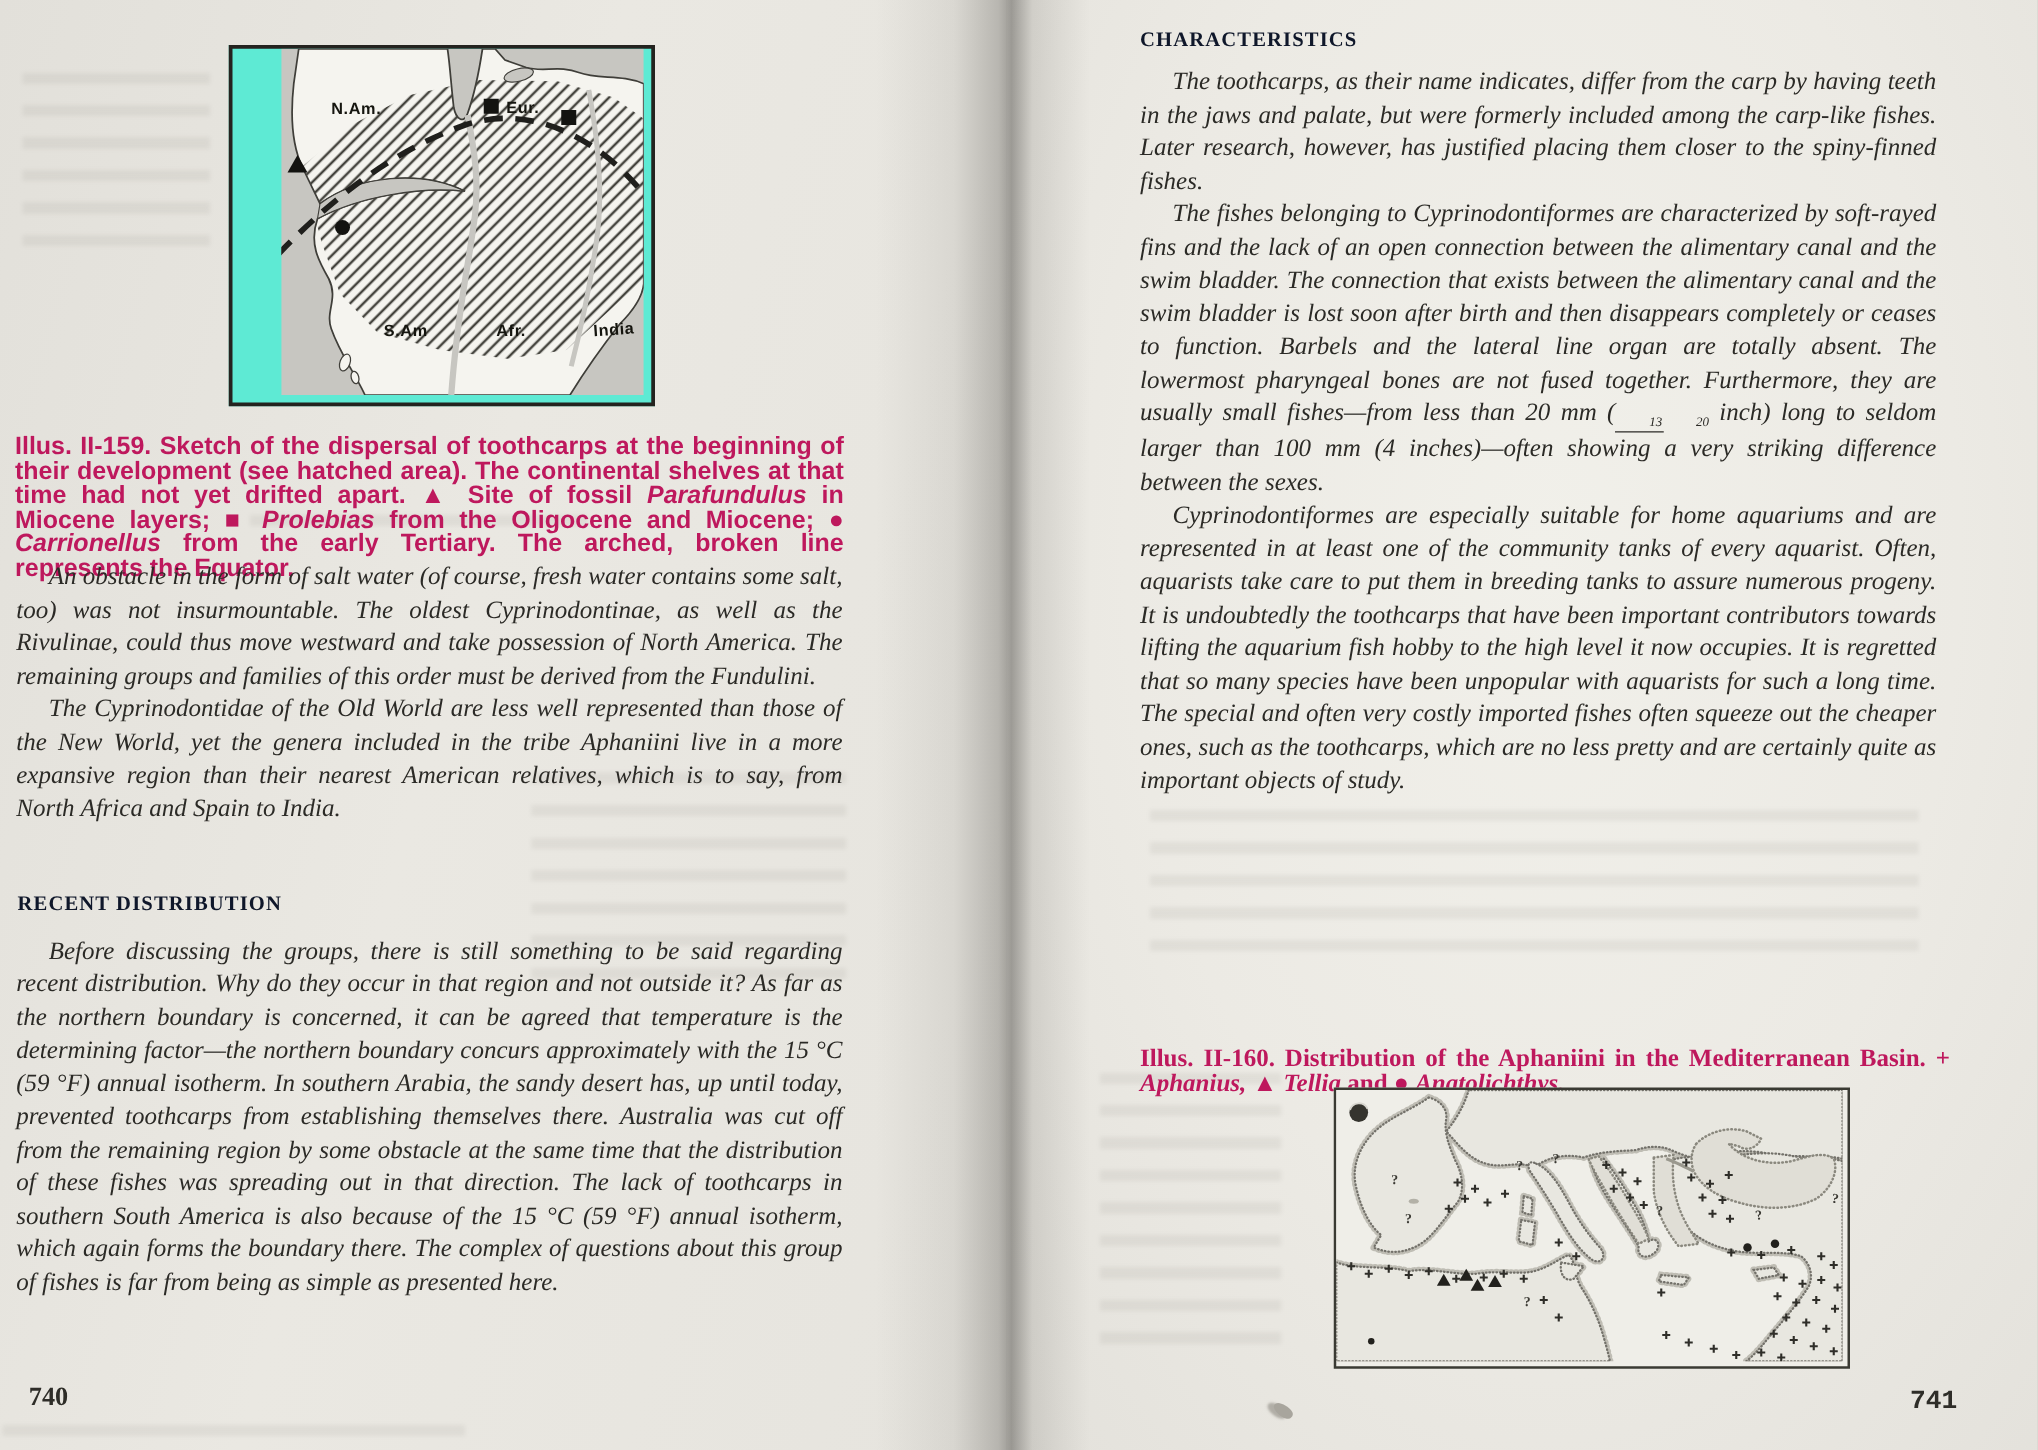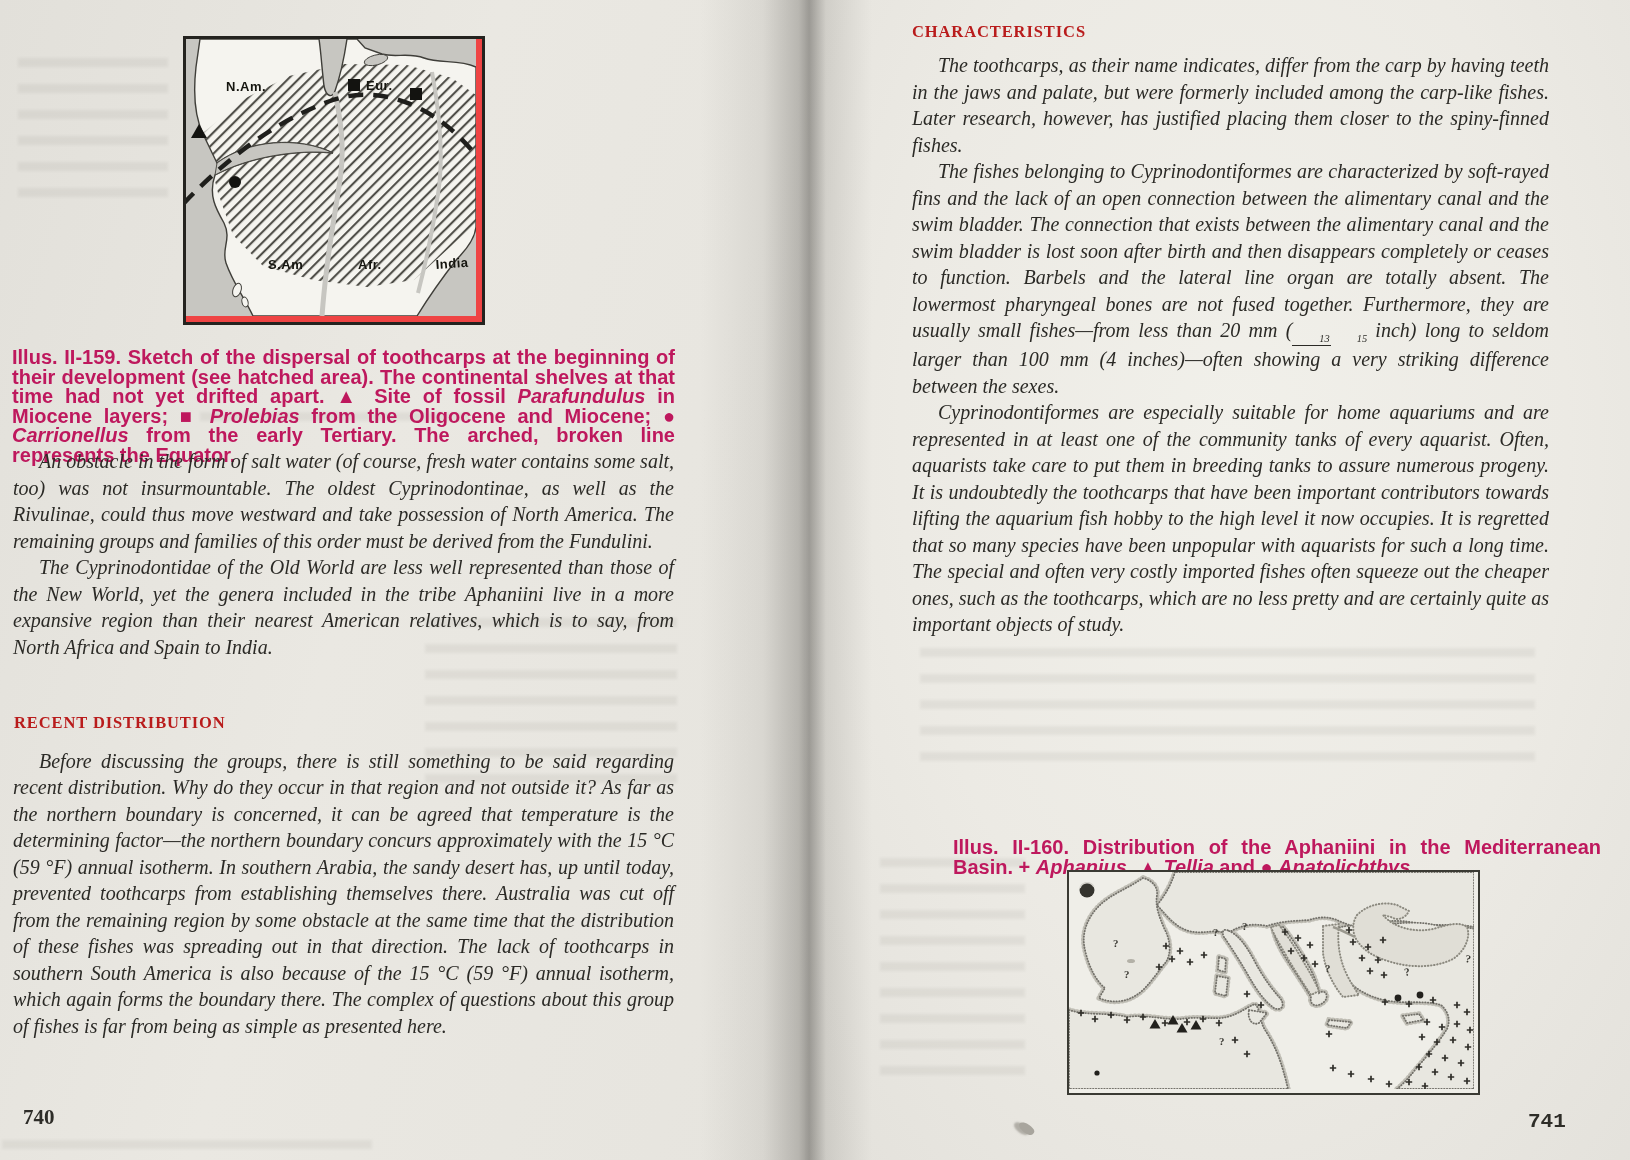--- a/index.html
+++ b/index.html
@@ -6,28 +6,28 @@
   .spread{position:relative;width:1630px;height:1160px;overflow:hidden;
           font-family:"Liberation Serif",serif;color:#2b2a26;}
   .page{position:absolute;top:0;height:1160px;}
   .page-left{left:0;width:805px;background:linear-gradient(105deg,#e2e0da,#eae8e2 45%,#e6e4de);}
   .page-right{left:805px;width:825px;background:radial-gradient(ellipse at 52% 38%,#f1f0ea 0%,#eceae4 55%,#e3e1db 100%);}
   .gutter{position:absolute;left:700px;top:0;width:210px;height:1160px;pointer-events:none;
           background:linear-gradient(90deg,rgba(90,88,82,0) 0%,rgba(90,88,82,0.10) 30%,rgba(74,72,67,0.30) 47%,rgba(52,50,46,0.42) 52%,rgba(90,88,82,0.16) 60%,rgba(90,88,82,0) 82%);}
   .body-col{position:absolute;text-align:justify;font-size:20px;line-height:26.5px;}
   .body-col p{margin:0;text-indent:26px;font-style:italic;}
   .sec-heading{font-family:"Liberation Serif",serif;font-size:16.5px;font-weight:bold;
-               letter-spacing:0.9px;color:#b91c1c;text-indent:0;}
+               letter-spacing:0.9px;color:#0f172a;text-indent:0;}
   .heading-left{margin:50px 0 11px 1px;}
   .caption{position:absolute;font-family:"Liberation Sans",sans-serif;font-weight:bold;
            font-size:20px;line-height:19.5px;color:#be185d;text-align:justify;}
   .caption i{font-style:italic;}
   .pageno{position:absolute;font-size:21px;font-weight:bold;color:#2e2d28;}
   figure{margin:0;padding:0;position:absolute;}
-  .map1-frame{left:183px;top:36px;width:296px;height:283px;border:3px solid #24231f;background:#ef4444;}
+  .map1-frame{left:183px;top:36px;width:296px;height:283px;border:3px solid #24231f;background:#5eead4;padding-left:39px;}
   .map2-frame{left:1067px;top:870px;width:409px;height:221px;border:2px solid #3a3a33;background:#efeee8;}
   .frac{display:inline-flex;flex-direction:row;vertical-align:-0.5em;font-size:0.52em;
         line-height:1.05;text-align:center;}
   .frac .num{border-bottom:1.3px solid currentColor;padding:0 1px;}
   .ghost{position:absolute;pointer-events:none;opacity:0.11;filter:blur(1.6px);
          background-image:repeating-linear-gradient(to bottom,rgba(110,107,98,0.8) 0px,rgba(110,107,98,0.8) 9px,transparent 9px,transparent 26px);}
   .smudge{position:absolute;left:1018px;top:1124px;width:17px;height:9px;background:#a8a59d;
           border-radius:60% 40% 50% 50%;transform:rotate(38deg);box-shadow:-4px 3px 2px rgba(140,137,128,.6);}
   svg text.maplabel{font-family:"Liberation Sans",sans-serif;font-weight:bold;font-size:13px;
                     fill:#15150f;letter-spacing:0.5px;}
@@ -131,26 +131,26 @@
 
   <div class="ghost" style="left:920px;top:648px;width:615px;height:125px;"></div>
   <div class="ghost" style="left:880px;top:858px;width:145px;height:228px;"></div>
 
   <h3 class="sec-heading" style="position:absolute;left:912px;top:22px;margin:0;">CHARACTERISTICS</h3>
 
   <div class="body-col" style="left:912px;top:52px;width:637px;">
     <p>The toothcarps, as their name indicates, differ from the carp by having teeth in the jaws and palate, but were formerly included among the carp-like fishes. Later research, however, has justified placing them closer to the spiny-finned fishes.</p>
     <p><span>The fishes belonging to Cyprinodontiformes are characterized by soft-rayed fins and the lack of an open connection between the alimentary canal and the swim bladder. The connection that exists between the alimentary canal and the swim bladder is lost soon after birth and then disappears completely or ceases to function. Barbels and the lateral line organ are totally absent. The lowermost pharyngeal bones are not fused together. Furthermore, they are usually small fishes—from less than 20 mm (</span><span class="frac">
           <span class="num">13</span>
-          <span class="den">15</span>
+          <span class="den">20</span>
         </span><span> inch) long to seldom larger than 100 mm (4 inches)—often showing a very striking difference between the sexes.</span></p>
     <p>Cyprinodontiformes are especially suitable for home aquariums and are represented in at least one of the community tanks of every aquarist. Often, aquarists take care to put them in breeding tanks to assure numerous progeny. It is undoubtedly the toothcarps that have been important contributors towards lifting the aquarium fish hobby to the high level it now occupies. It is regretted that so many species have been unpopular with aquarists for such a long time. The special and often very costly imported fishes often squeeze out the cheaper ones, such as the toothcarps, which are no less pretty and are certainly quite as important objects of study.</p>
   </div>
 
-  <p class="caption" style="left:953px;top:818px;width:648px;"><span>Illus. II-160. Distribution of the Aphaniini in the Mediterranean Basin. + </span><i>Aphanius,</i><span> ▲ </span><i>Tellia</i><span> and ● </span><i>Anatolichthys.</i></p>
+  <p class="caption" style="left:912px;top:818px;width:648px;font-family:Liberation Serif, serif;"><span>Illus. II-160. Distribution of the Aphaniini in the Mediterranean Basin. + </span><i>Aphanius,</i><span> ▲ </span><i>Tellia</i><span> and ● </span><i>Anatolichthys.</i></p>
 
   <figure class="map2-frame">
     <svg width="405" height="217" viewBox="0 0 405 217">
       <defs>
         <path id="m-iberia" d="M 74,6 C 60,16 42,22 30,34 C 18,46 12,62 16,78 C 20,96 28,110 36,116 L 30,126 C 46,133 62,129 74,118 C 84,108 90,98 97,90 C 103,80 101,67 95,56 C 90,44 86,34 88,23 C 89,14 82,8 74,6 Z"></path>
         <path id="m-europe" d="M 106,0 C 102,14 94,26 88,33 C 98,44 106,55 120,59 C 134,63 146,56 158,62 C 170,53 184,51 198,54 C 212,49 226,49 240,48 C 252,44 262,45 270,49 C 280,53 290,57 298,54 C 310,49 328,47 346,51 C 364,55 388,51 405,55 L 405,0 Z"></path>
         <path id="m-anatolia" d="M 266,57 C 264,75 268,92 276,105 C 286,118 302,126 320,129 C 338,132 356,128 372,133 C 379,139 382,148 378,157 C 370,170 358,184 346,198 C 338,208 332,214 328,217 L 405,217 L 405,57 C 392,53 378,55 366,53 C 348,49 330,51 314,53 C 296,55 280,51 266,57 Z"></path>
         <path id="m-africa" d="M 0,138 C 18,144 40,140 58,145 C 76,142 94,148 112,147 C 130,144 146,148 158,145 C 170,142 178,135 186,132 C 192,138 190,148 196,158 C 204,170 210,184 214,198 C 217,208 218,213 219,217 L 0,217 Z"></path>
         <path id="m-italy" d="M 160,59 C 170,63 178,75 186,90 C 194,105 202,116 210,125 C 217,132 213,140 205,136 C 195,129 187,117 179,103 C 171,89 162,75 155,65 C 152,59 155,56 160,59 Z"></path>
         <path id="m-balkans" d="M 214,55 C 222,65 230,77 238,91 C 244,101 248,111 250,121 C 256,117 260,123 256,129 C 248,137 240,133 242,125 C 236,115 228,103 220,91 C 212,79 206,67 204,57 Z"></path>

